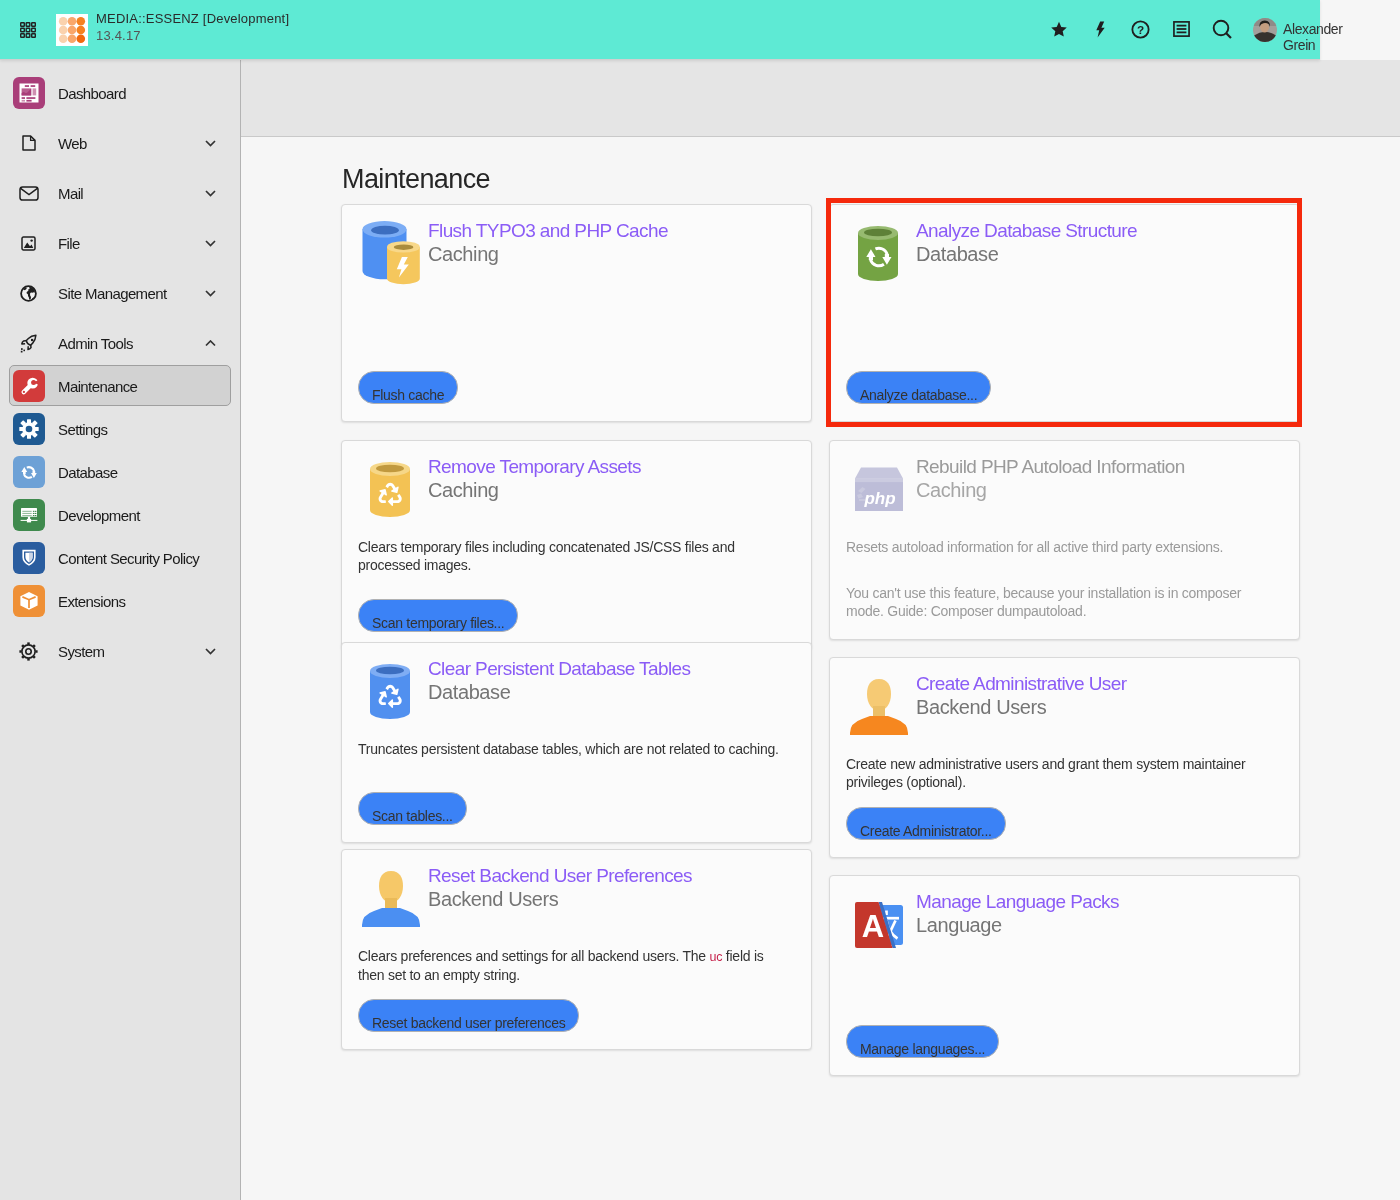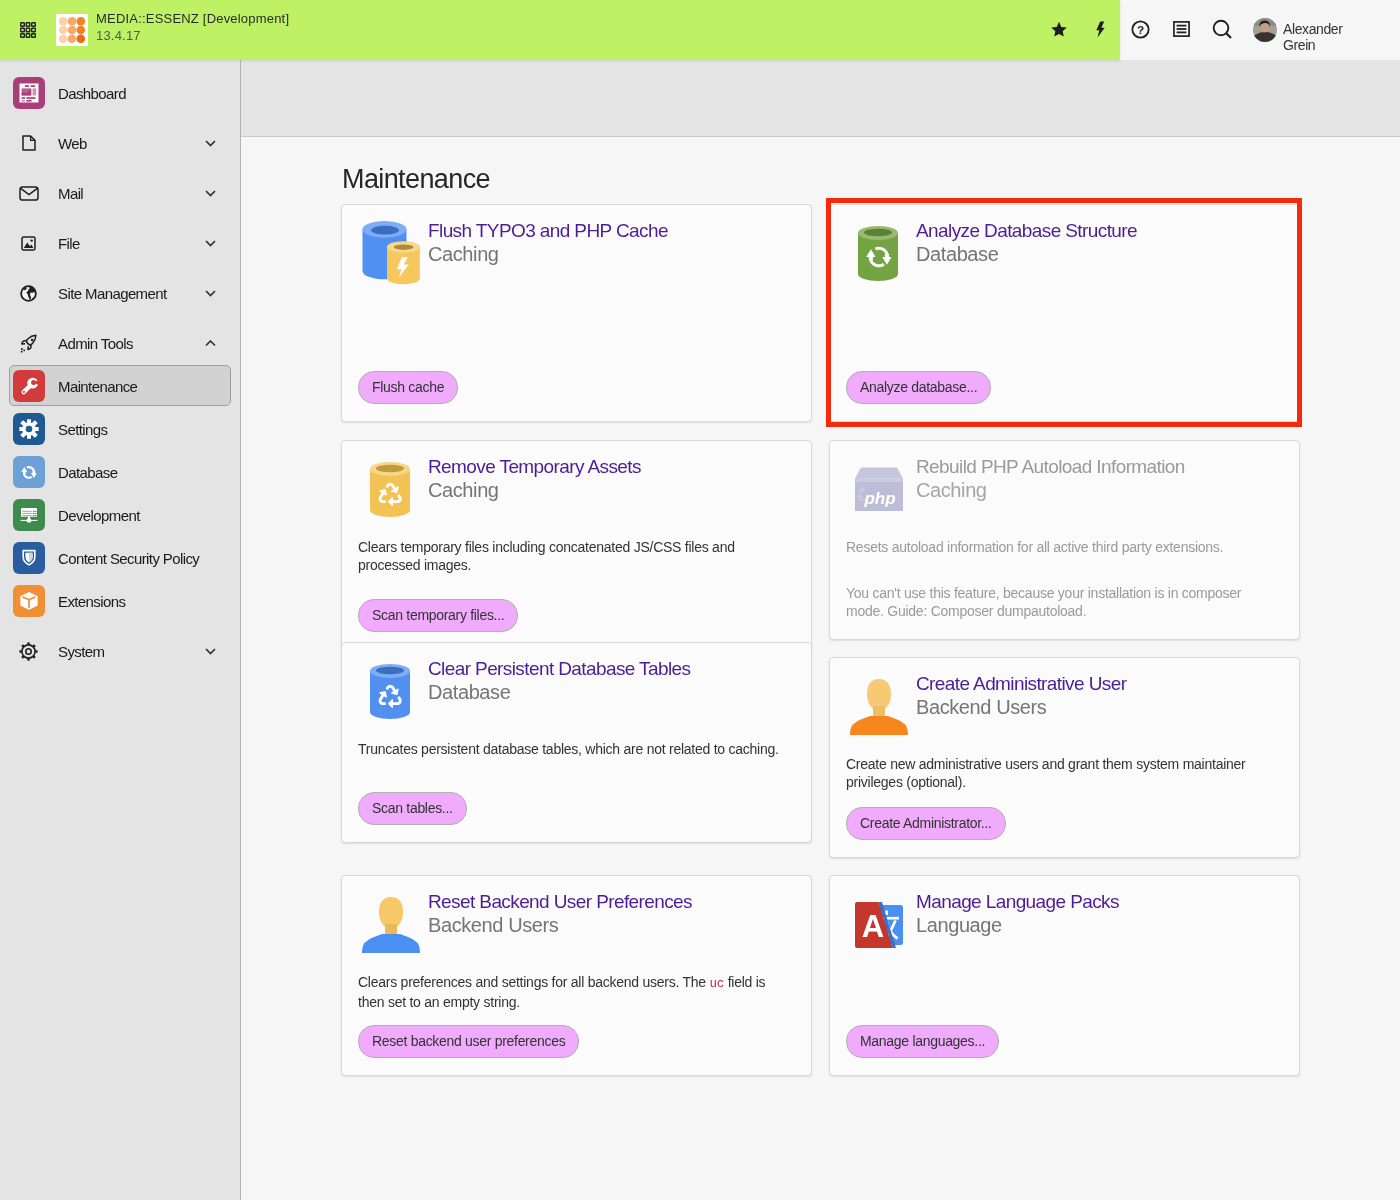--- a/index.html
+++ b/index.html
@@ -1,36 +1,36 @@
 <!DOCTYPE html>
 <html><head>
 <meta charset="utf-8">
 <style>
 *{margin:0;padding:0;box-sizing:border-box}
 html,body{width:1400px;height:1200px}
 body{font-family:"Liberation Sans",sans-serif;background:#f6f6f6;position:relative;overflow:hidden}
-#topbar{position:absolute;left:0;top:0;width:1120px;height:60px;background:#bef264;border-bottom:1px solid #d0d0d0;box-shadow:0 1px 3px rgba(0,0,0,0.10);z-index:5}
+#topbar{position:absolute;left:0;top:0;width:1320px;height:60px;background:#5eead4;border-bottom:1px solid #d0d0d0;box-shadow:0 1px 3px rgba(0,0,0,0.10);z-index:5}
 #sidebar{position:absolute;left:0;top:60px;width:241px;height:1140px;background:#e4e4e4;border-right:1px solid #b3b3b3}
 #docheader{position:absolute;left:241px;top:60px;width:1159px;height:77px;background:#e5e5e5;border-bottom:1px solid #c9c9c9}
 h1{position:absolute;left:342px;top:164px;font-size:27px;font-weight:normal;color:#262626;letter-spacing:-.6px}
 .mi{position:absolute;left:0;width:240px;height:40px}
 .mi .lbl{position:absolute;left:58px;top:50%;transform:translateY(-50%);font-size:15px;letter-spacing:-.6px;color:#1a1a1a}
 .mi svg.ic{position:absolute}
 .chev{position:absolute;left:205px;top:50%;margin-top:-3px}
 #selmi{position:absolute;left:9px;top:365px;width:222px;height:41px;background:#d2d2d2;border:1px solid #9f9f9f;border-radius:5px}
 .card{position:absolute;background:#fbfbfb;border:1px solid #d9d9d9;border-radius:4px;box-shadow:0 1px 2px rgba(0,0,0,.10)}
 .card svg.cic{position:absolute;left:16px;top:16px}
-.card .ttl{position:absolute;left:86px;top:15px;font-size:19px;color:#4c1d95;letter-spacing:-.6px;white-space:nowrap}
+.card .ttl{position:absolute;left:86px;top:15px;font-size:19px;color:#8b5cf6;letter-spacing:-.6px;white-space:nowrap}
 .card .sub{position:absolute;left:86px;top:38px;font-size:20px;color:#757575;letter-spacing:-.4px}
 .card .bd{position:absolute;left:16px;top:97px;font-size:14px;line-height:18px;color:#333;letter-spacing:-.25px;white-space:nowrap}
 .card .bd2{position:absolute;left:16px;top:143px;font-size:14px;line-height:18px;letter-spacing:-.25px;white-space:nowrap}
-.btn{position:absolute;left:16px;bottom:17px;height:33px;line-height:31px;padding:0 13px;background:#f0abfc;border:1px solid #b1b1b1;border-radius:16px;font-size:14px;color:#333;letter-spacing:-.3px;white-space:nowrap;display:inline-block}
+.btn{position:absolute;left:16px;bottom:17px;height:33px;line-height:31px;padding:8px 13px;background:#3b82f6;border:1px solid #b1b1b1;border-radius:16px;font-size:14px;color:#333;letter-spacing:-.3px;white-space:nowrap;display:inline-block}
 .gray .ttl{color:#9a9a9a}.gray .sub{color:#a6a6a6}.gray .bd,.gray .bd2{color:#9a9a9a}
 #redbox{position:absolute;left:826px;top:198px;width:476px;height:229px;border:5px solid #f5290c;z-index:4}
-code{font-family:Liberation Mono, monospace;font-size:12.5px;color:#c7254e}
+code{font-family:Liberation Sans, sans-serif;font-size:12.5px;color:#c7254e}
 .tbt{position:absolute;font-size:13px;color:#2b2b2b;letter-spacing:.2px}
 </style>
 </head>
 <body>
 <div id="topbar">
   <svg style="position:absolute;left:20px;top:22px" width="16" height="16" viewBox="0 0 16 16">
     <g fill="none" stroke="#222" stroke-width="1.4">
       <rect x="0.7" y="0.7" width="3.6" height="3.6" rx="0.5"></rect>
         <rect x="6.2" y="0.7" width="3.6" height="3.6" rx="0.5"></rect>
         <rect x="11.7" y="0.7" width="3.6" height="3.6" rx="0.5"></rect>
@@ -353,21 +353,21 @@
   <svg class="cic" width="64" height="64" viewBox="0 0 64 64">
     <path d="M33 5 C42 5 45 12 45 20 C45 30 40 36.5 33 36.5 C26 36.5 21 30 21 20 C21 12 24 5 33 5 Z" fill="#f6ca74"></path>
     <path d="M27 32 H39 V44 H27 Z" fill="#ecbf67"></path>
     <path d="M4 61 L4 59 Q4 49 16 45 L24 42 H42 L50 45 Q62 49 62 59 L62 61 Z" fill="#f6871f"></path>
   </svg>
   <div class="ttl">Create Administrative User</div>
   <div class="sub">Backend Users</div>
   <div class="bd">Create new administrative users and grant them system maintainer<br>privileges (optional).</div>
   <div class="btn">Create Administrator...</div>
 </div>
-<div class="card" style="left:341px;top:875px;width:471px;height:201px">
+<div class="card" style="left:341px;top:849px;width:471px;height:201px">
   <svg class="cic" width="64" height="64" viewBox="0 0 64 64">
     <path d="M33 5 C42 5 45 12 45 20 C45 30 40 36.5 33 36.5 C26 36.5 21 30 21 20 C21 12 24 5 33 5 Z" fill="#f6c868"></path>
     <path d="M27 32 H39 V44 H27 Z" fill="#eaba58"></path>
     <path d="M4 61 L4 59 Q4 49 16 45 L24 42 H42 L50 45 Q62 49 62 59 L62 61 Z" fill="#4b8ff2"></path>
   </svg>
   <div class="ttl">Reset Backend User Preferences</div>
   <div class="sub">Backend Users</div>
   <div class="bd">Clears preferences and settings for all backend users. The <code>uc</code> field is<br>then set to an empty string.</div>
   <div class="btn">Reset backend user preferences</div>
 </div>

